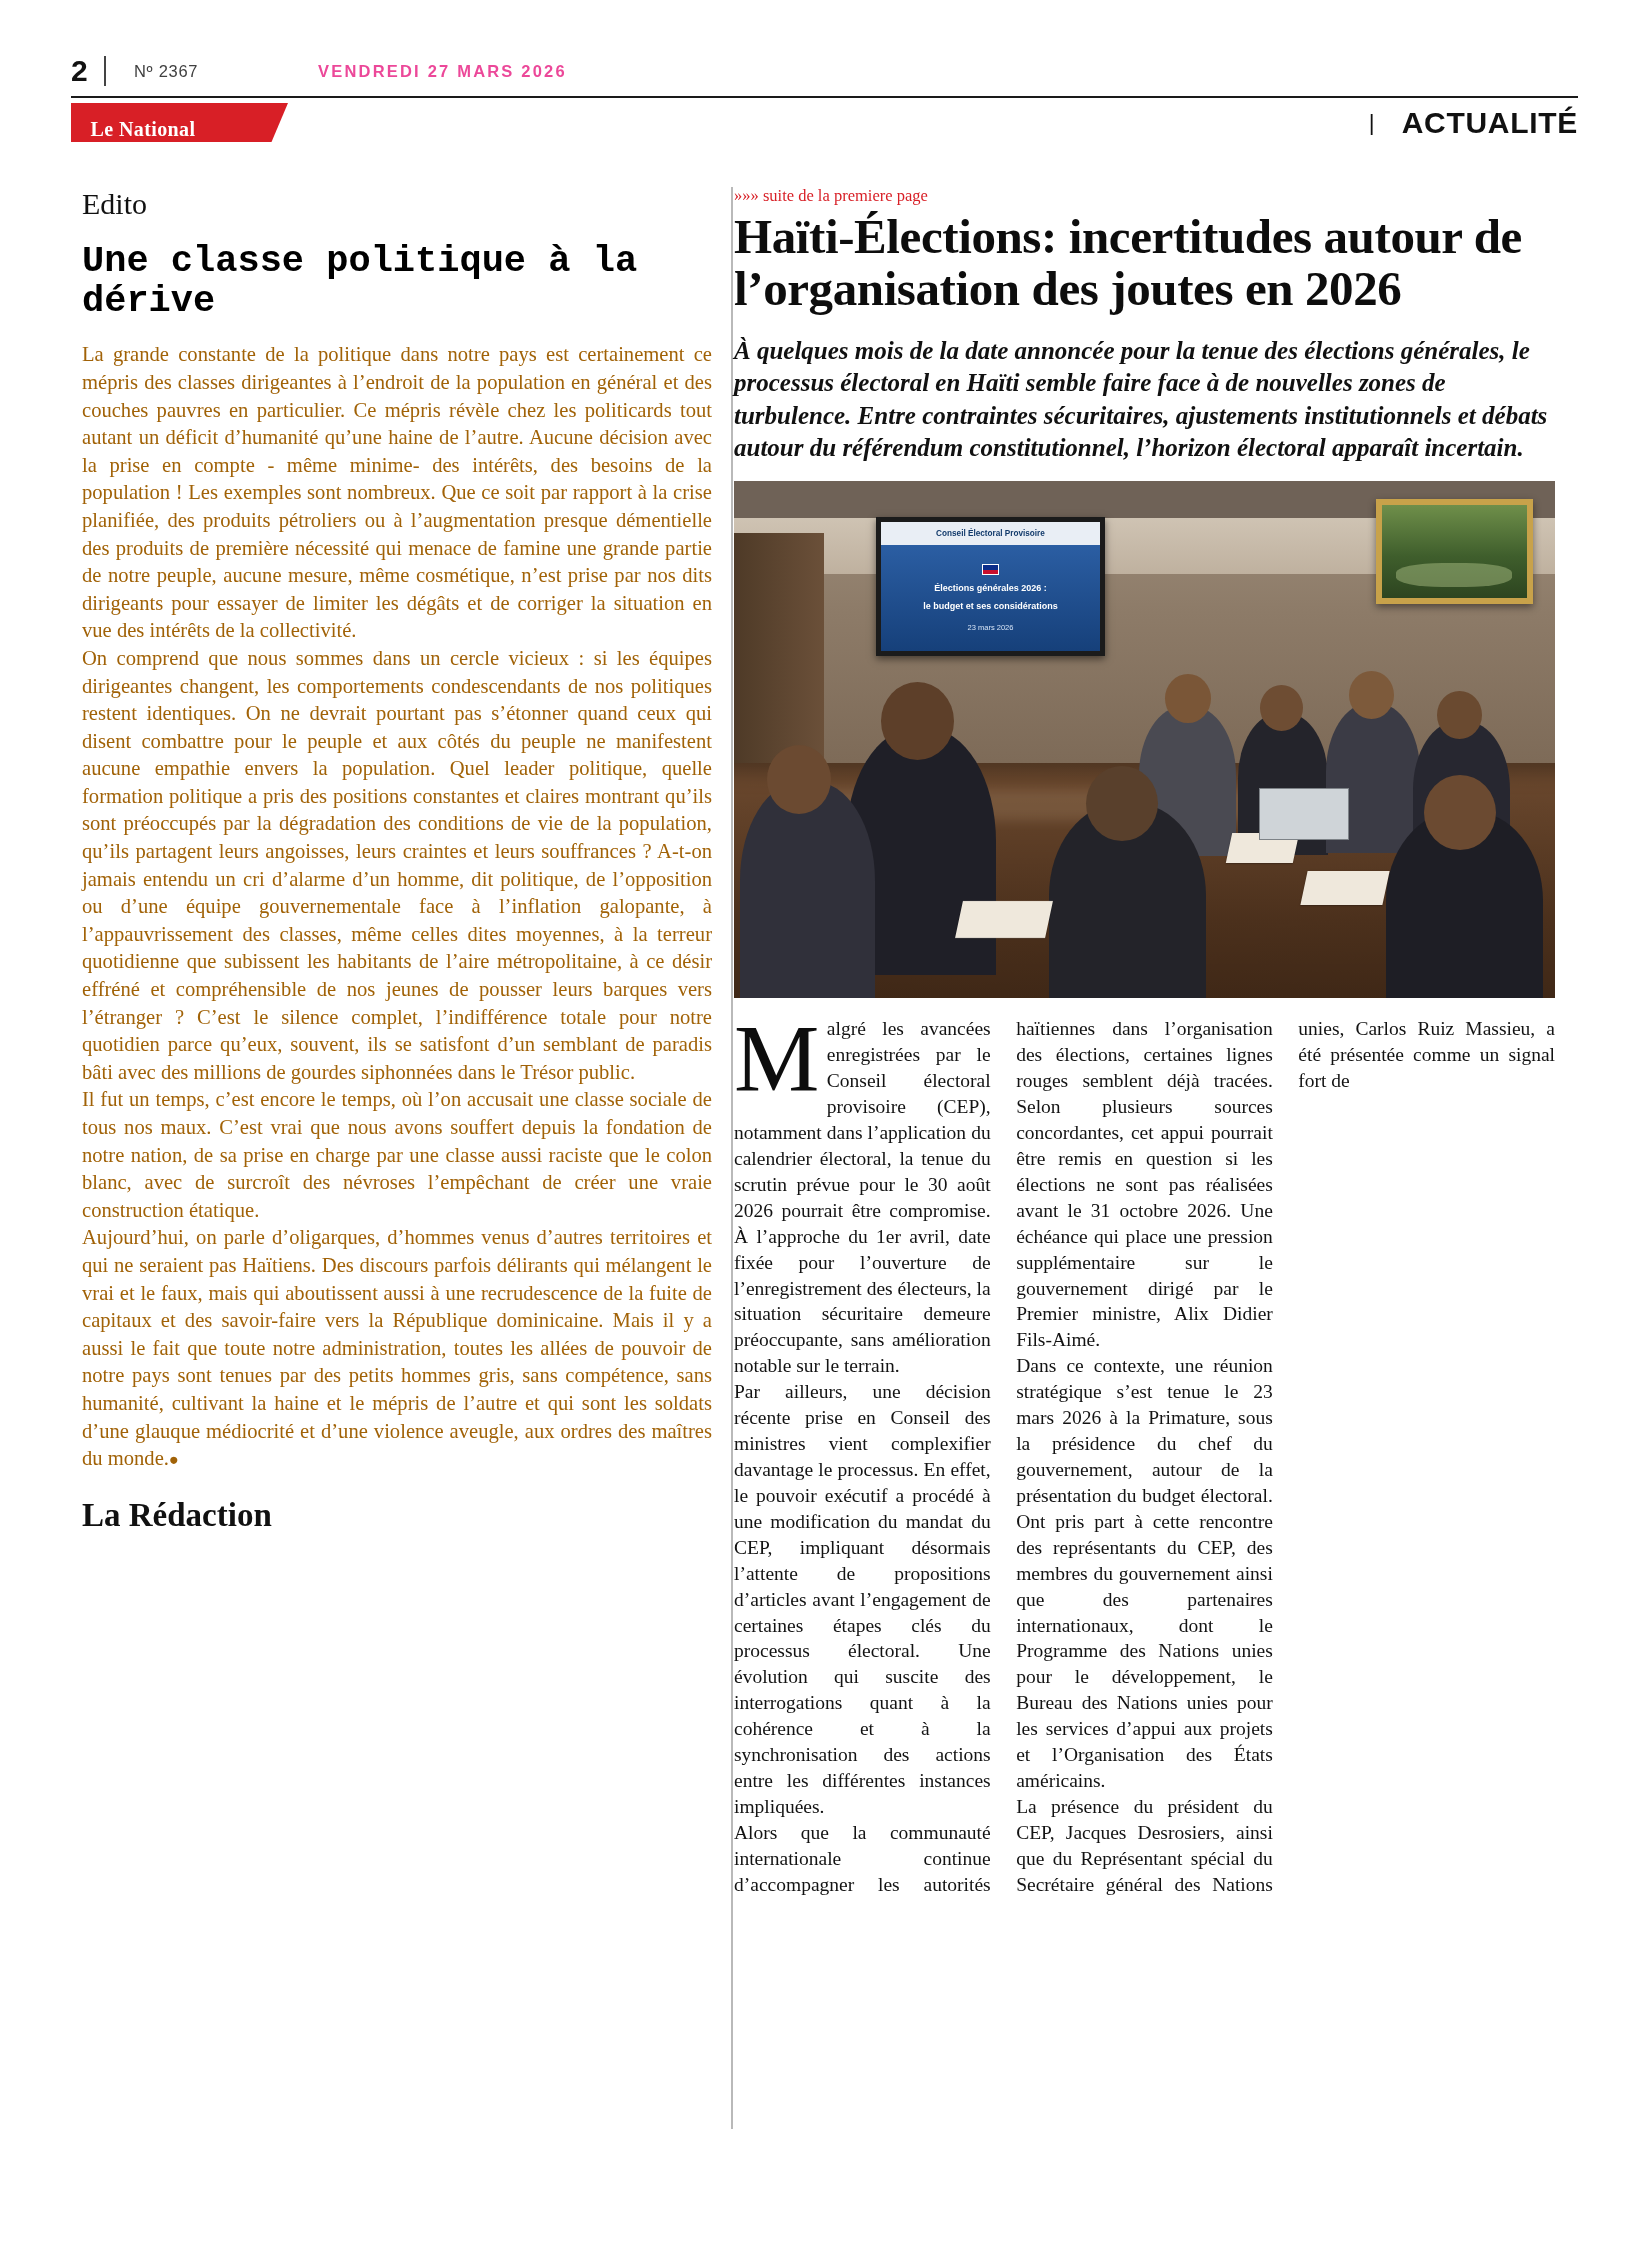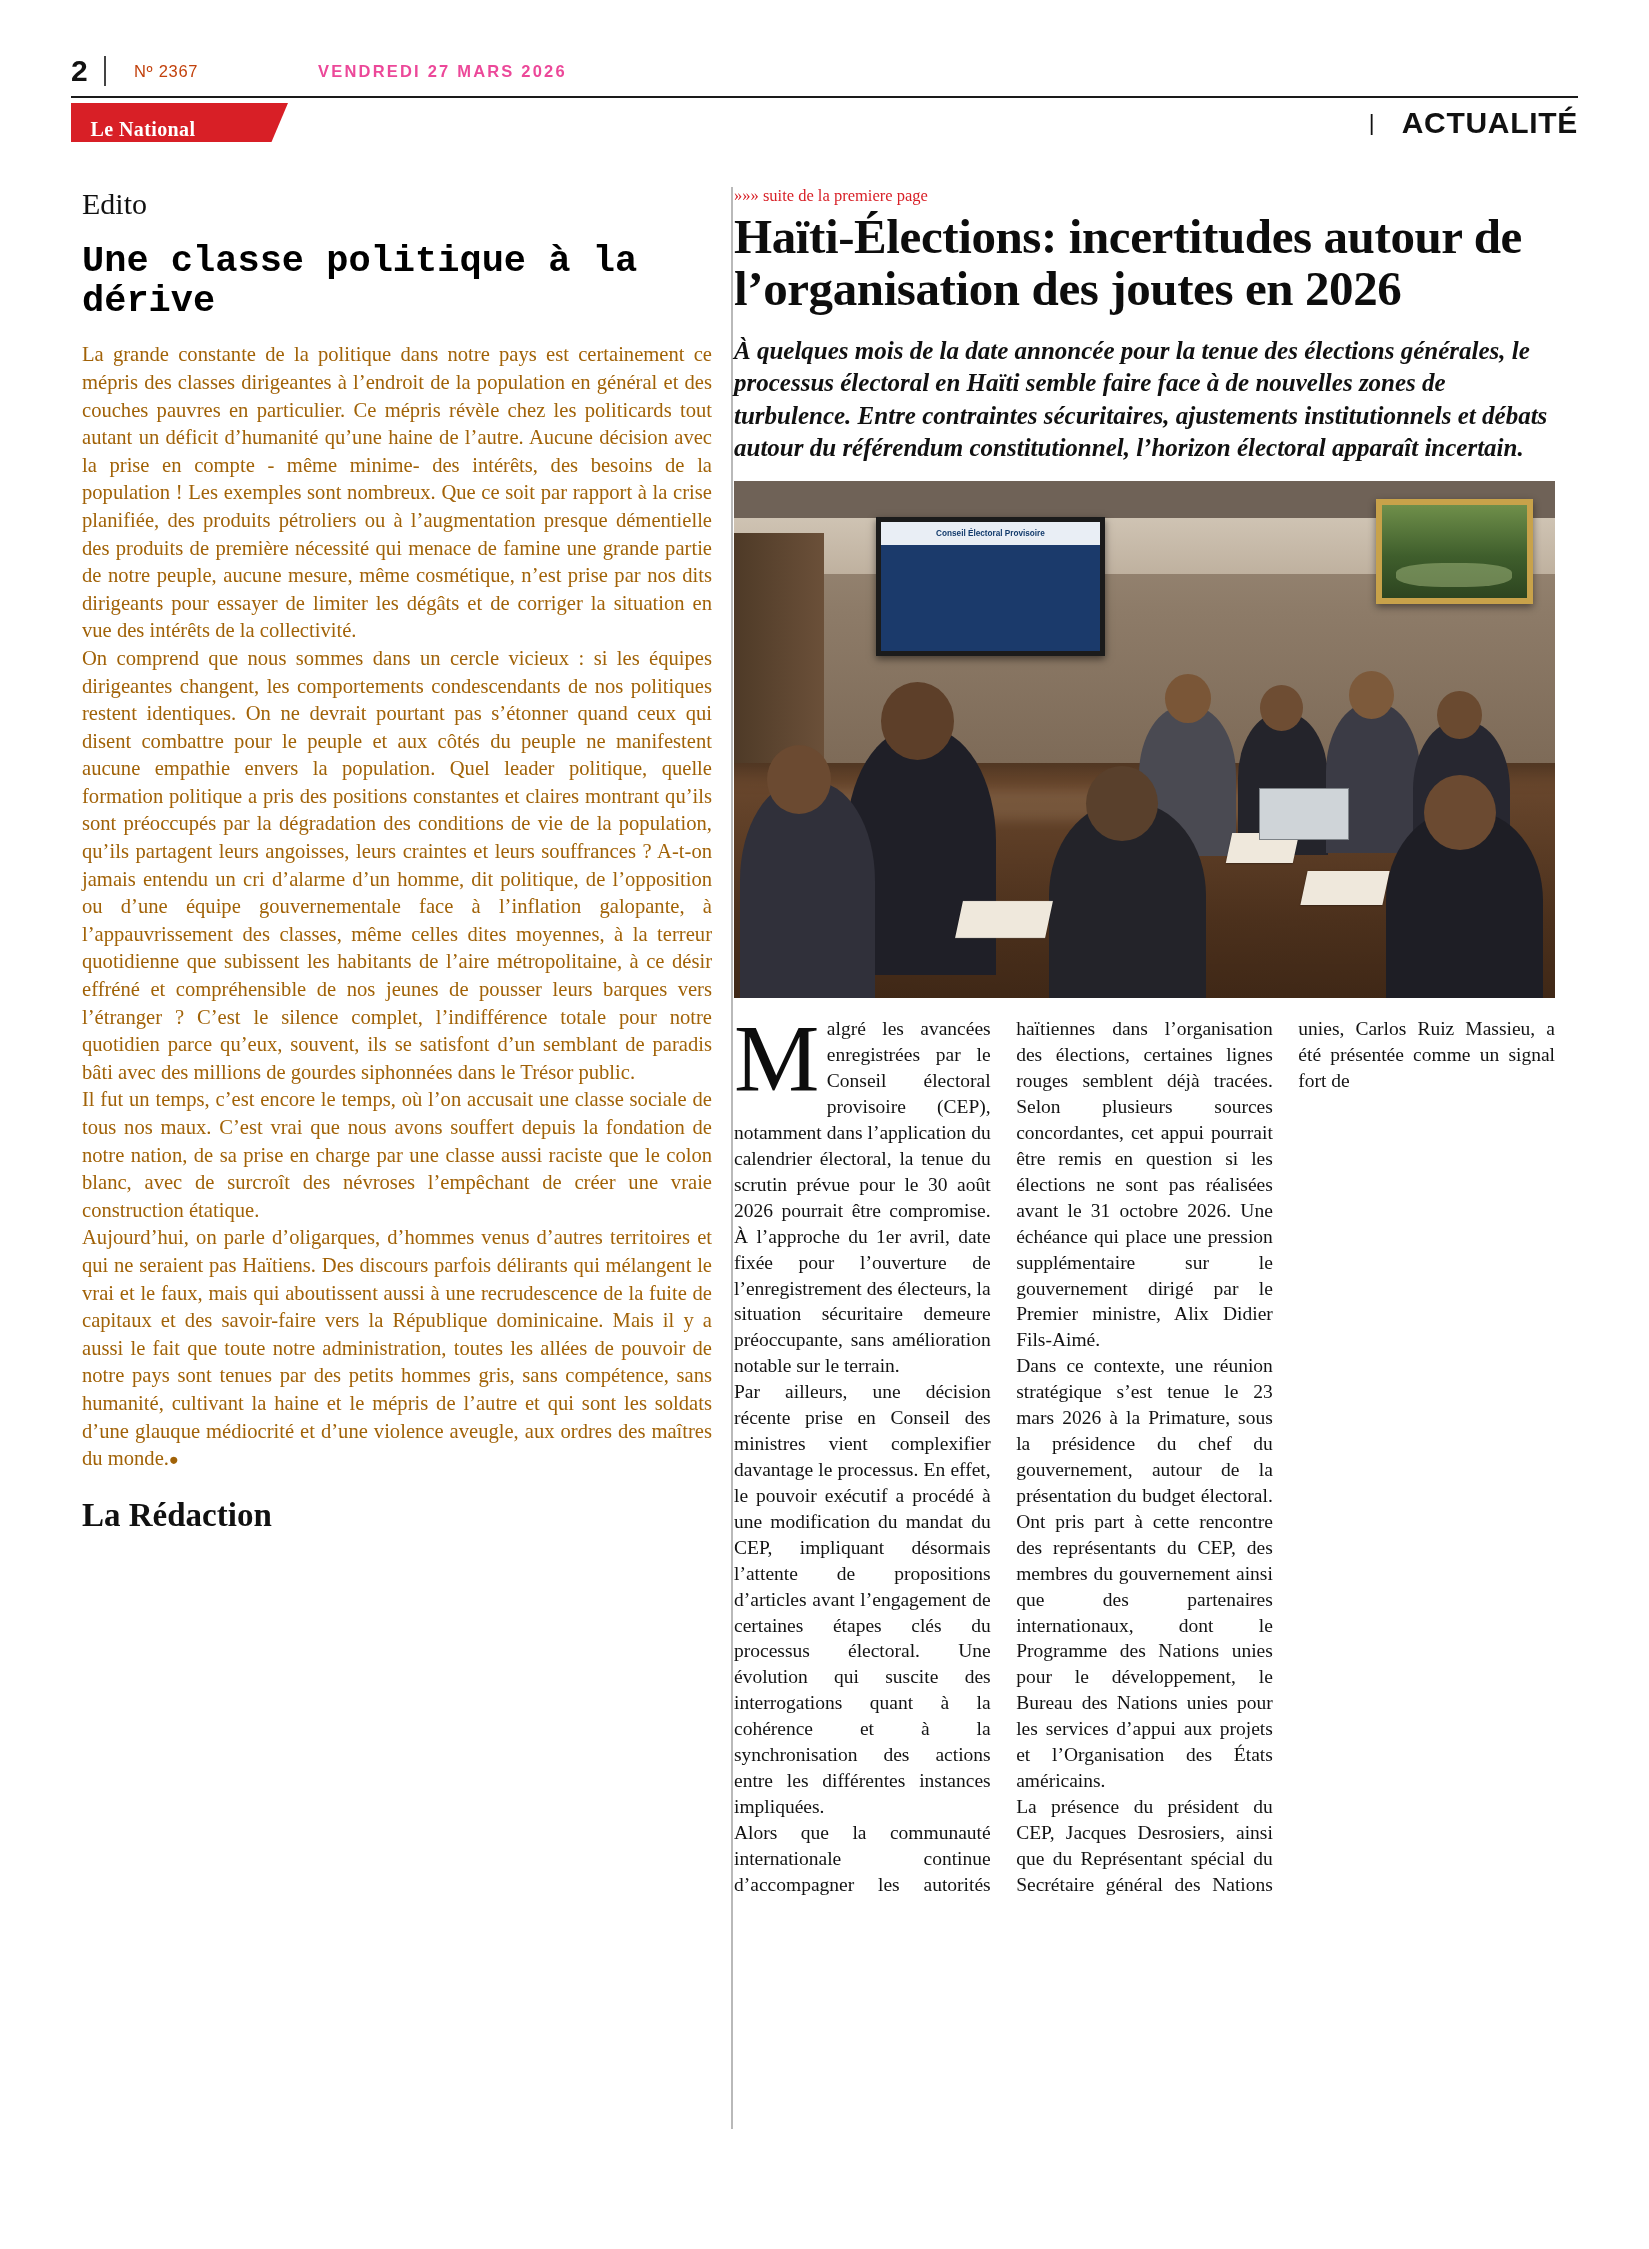--- a/index.html
+++ b/index.html
@@ -44,21 +44,21 @@
     left: 33px; top: 10.5px;
     width: 2.2px; height: 30px;
     background: #444;
   }
   .mh-issue {
     position: absolute;
     left: 63px; top: 16.5px;
     font-family: "Liberation Sans", sans-serif;
     font-size: 16.5px;
     letter-spacing: 0.7px;
-    color: #c2410c;
+    color: #404040;
   }
   .mh-date {
     position: absolute;
     left: 247px; top: 16.5px;
     font-family: "Liberation Sans", sans-serif;
     font-size: 16.5px;
     font-weight: bold;
     letter-spacing: 2.2px;
     color: #ec4899;
   }
@@ -358,20 +358,26 @@
     <div class="photo">
       <div class="ph-wall"></div>
       <div class="ph-wall2"></div>
       <div class="ph-ceiling"></div>
       <div class="ph-door"></div>
 
       <div class="ph-painting"></div>
 
       <div class="ph-screen">
         <div class="s-top">Conseil Électoral Provisoire</div>
+        <div class="s-body">
+          <div class="s-flag"></div>
+          <div class="s-line">Élections générales 2026 :</div>
+          <div class="s-line">le budget et ses considérations</div>
+          <div class="s-date">23 mars 2026</div>
+        </div>
       </div>
 
       <div class="ph-table"></div>
 
       <div class="ph-person" style="left:405px; top:225px; width:97px; height:150px; background:#4a4a52;"></div>
       <div class="ph-head" style="left:431px; top:193px; width:46px; height:49px; background:#7a5637;"></div>
 
       <div class="ph-person" style="left:504px; top:232px; width:90px; height:142px; background:#24242b;"></div>
       <div class="ph-head" style="left:526px; top:204px; width:43px; height:46px; background:#6e4d33;"></div>
 

